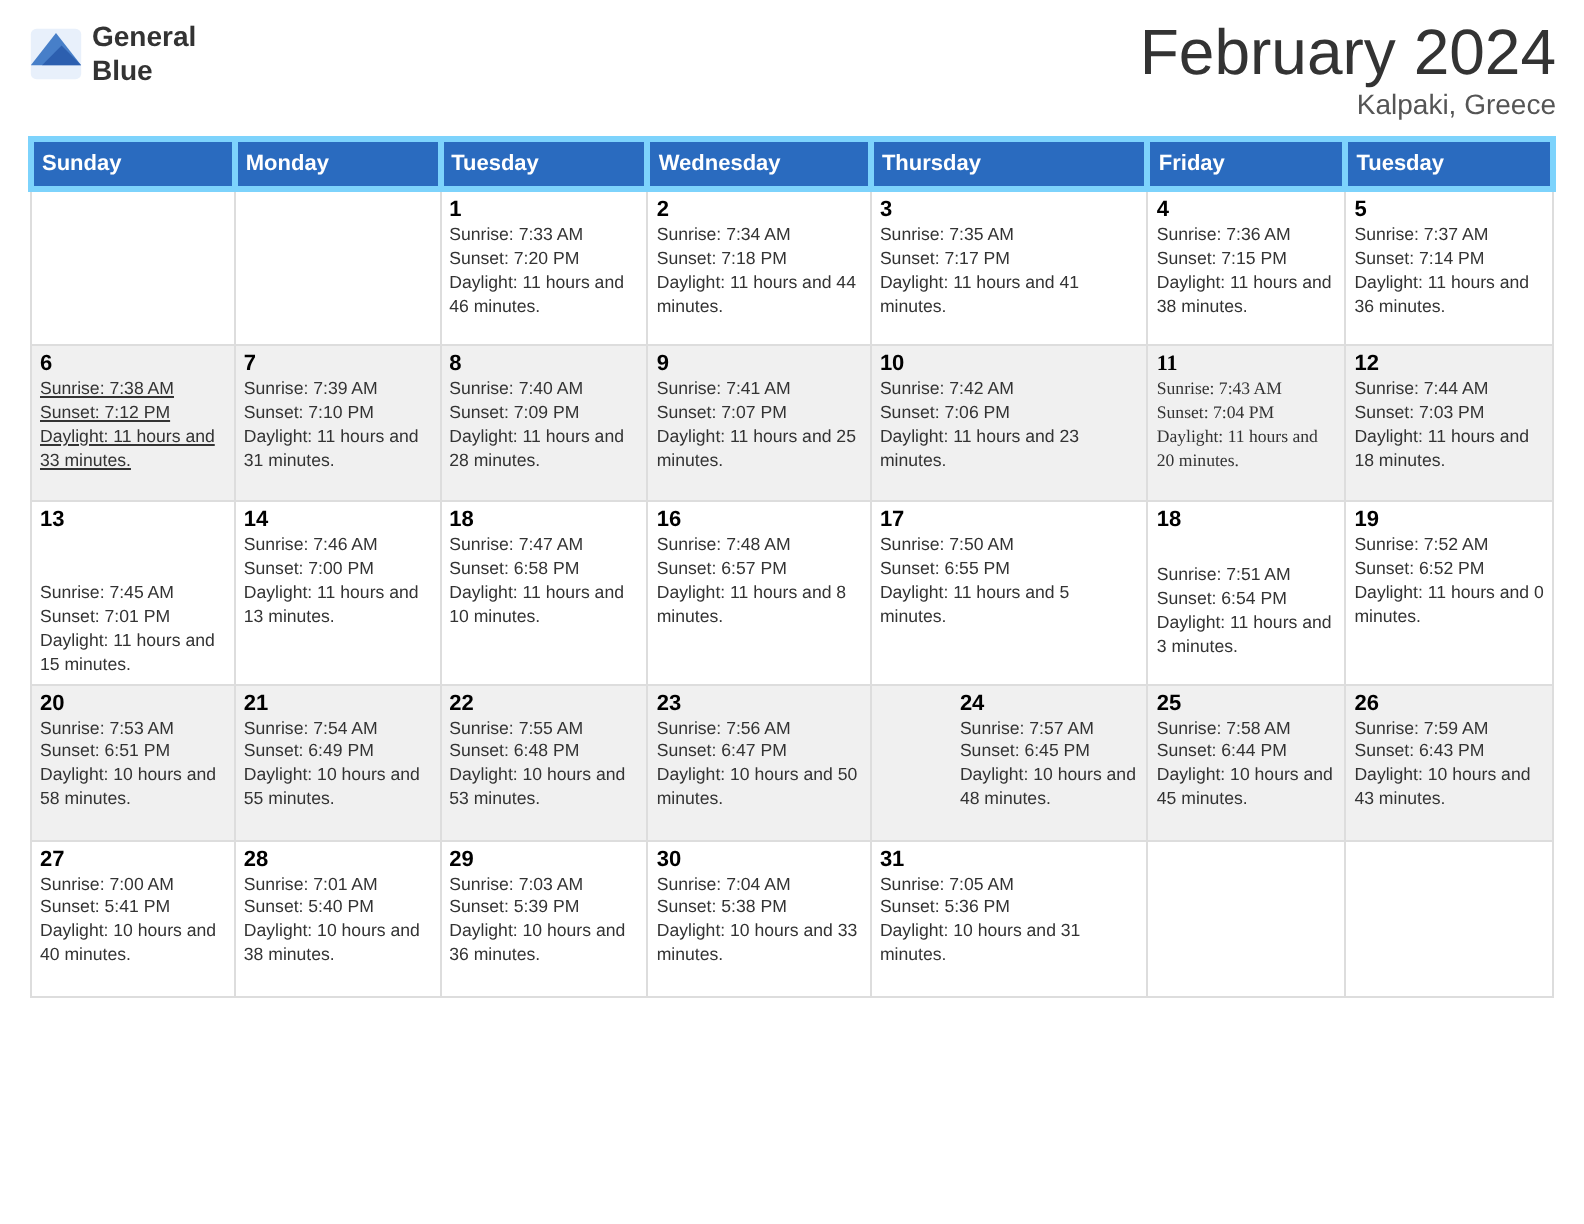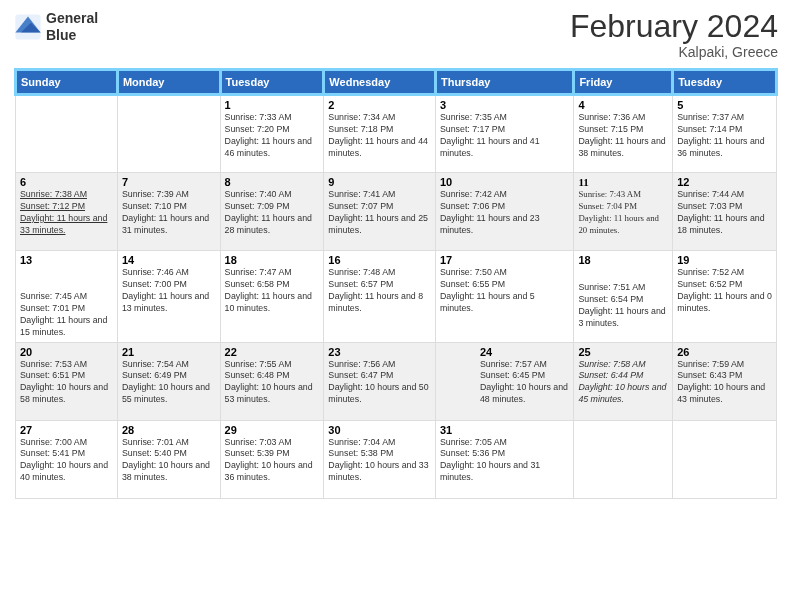--- a/index.html
+++ b/index.html
@@ -282,21 +282,21 @@
 Daylight: 10 hours and 50 minutes.</div>
           </td>
           <td style="background-color: rgb(240, 240, 240); padding-left: 44px;">
             <span class="day-num">24</span>
             <div class="day-info" style="white-space: pre-line;">Sunrise: 7:57 AM
 Sunset: 6:45 PM
 Daylight: 10 hours and 48 minutes.</div>
           </td>
           <td style="background-color: rgb(240, 240, 240);">
             <span class="day-num">25</span>
-            <div class="day-info" style="white-space: pre-line; font-style: italic;">Sunrise: 7:58 AM
+            <div class="day-info" style="white-space: pre-line;">Sunrise: 7:58 AM
 Sunset: 6:44 PM
 Daylight: 10 hours and 45 minutes.</div>
           </td>
           <td style="background-color: rgb(240, 240, 240);">
             <span class="day-num">26</span>
             <div class="day-info" style="white-space: pre-line;">Sunrise: 7:59 AM
 Sunset: 6:43 PM
 Daylight: 10 hours and 43 minutes.</div>
           </td>
         </tr>

